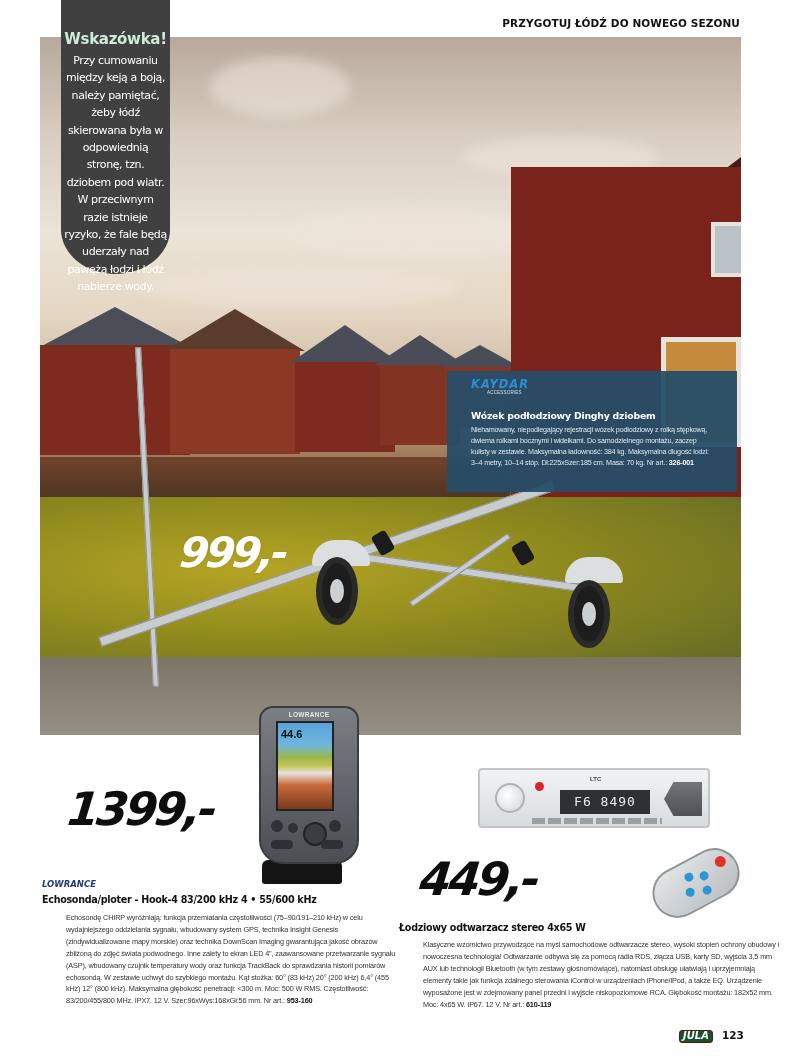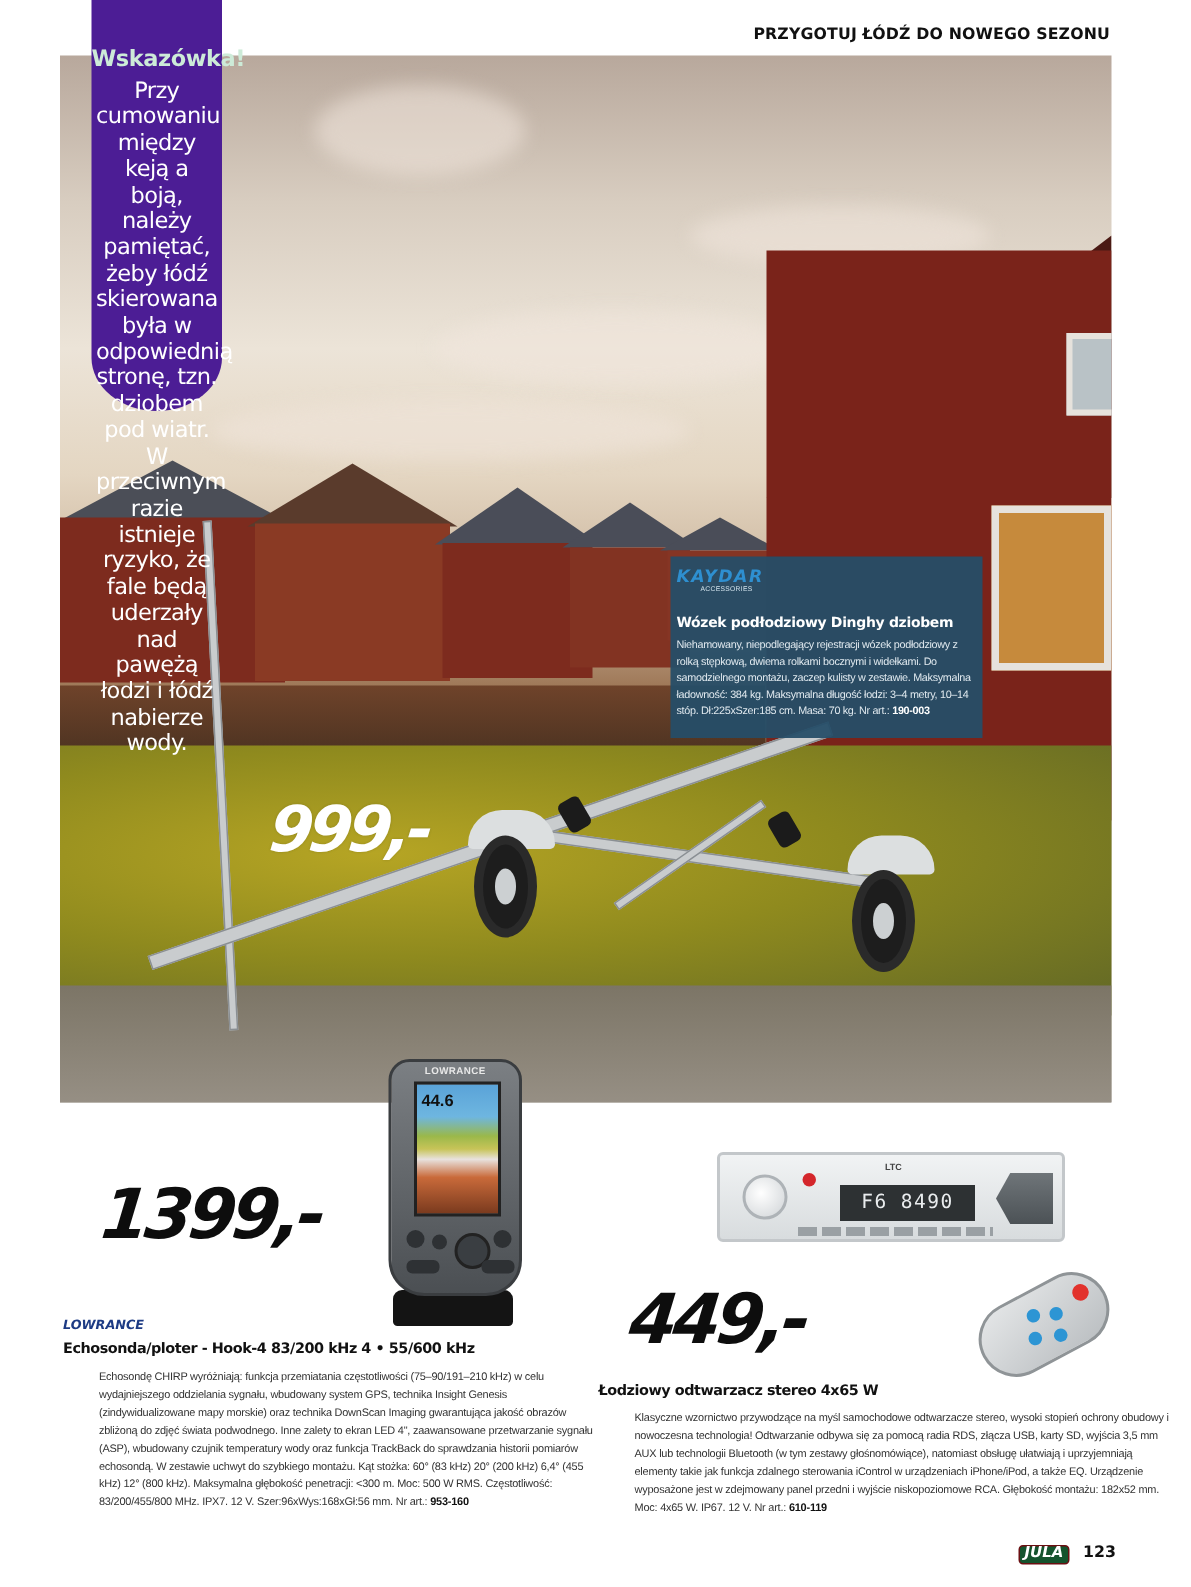--- a/index.html
+++ b/index.html
@@ -21,39 +21,39 @@
   .water { position: absolute; left: 0; top: 420px; width: 470px; height: 60px; background: linear-gradient(180deg, #6a3d25, #3f2c1d); opacity: 0.9; }
   .grass { position: absolute; left: 0; top: 460px; width: 701px; height: 180px; background: radial-gradient(ellipse at 30% 40%, #b6a524 0%, #8f8a1e 45%, #5f6626 100%); }
   .gravel { position: absolute; left: 0; top: 620px; width: 701px; height: 78px; background: linear-gradient(180deg, #7c7566, #968f84); }
   .trailer-bar { position: absolute; background: #c9ccce; border: 1px solid #8a8f93; }
   .wheel { position: absolute; width: 42px; height: 68px; border-radius: 50%; background: #1d1d1d; border: 6px solid #2a2a2a; }
   .wheel::after { content: ""; position: absolute; left: 8px; top: 16px; width: 14px; height: 24px; border-radius: 50%; background: #ccd0d2; }
   .fender { position: absolute; width: 58px; height: 26px; border-radius: 28px 28px 4px 4px; background: #dcdfe0; }
   .roller { position: absolute; width: 16px; height: 22px; background: #1b1b1b; border-radius: 4px; transform: rotate(-30deg); }
 
   
-  .tip { position: absolute; left: 61px; top: 0; width: 87px; height: 274px; background: #4c1d95; border-radius: 0 0 55px 55px / 0 0 45px 45px; color: #fff; text-align: center; padding-top: 30px; z-index: 5; }
+  .tip { position: absolute; left: 61px; top: 0; width: 109px; height: 274px; background: #404040; border-radius: 0 0 55px 55px / 0 0 45px 45px; color: #fff; text-align: center; padding-top: 30px; z-index: 5; }
   .tip-title { font-family: "DejaVu Sans", sans-serif; font-weight: bold; font-size: 15px; color: #cdebd8; margin-bottom: 4px; letter-spacing: -0.3px; }
-  .tip-body { font-size: 15px; line-height: 17.4px; color: #ffffff; padding: 0 3px; font-family: "DejaVu Sans", sans-serif; letter-spacing: -0.4px; }
+  .tip-body { font-size: 11px; line-height: 17.4px; color: #ffffff; padding: 0 3px; font-family: "DejaVu Sans", sans-serif; letter-spacing: -0.4px; }
 
   
-  .infobox { position: absolute; left: 447px; top: 371px; width: 208px; height: 121px; background: rgba(37,78,104,0.94); color: #fff; padding: 7px 4px; z-index: 4; }
+  .infobox { position: absolute; left: 447px; top: 371px; width: 290px; height: 121px; background: rgba(37,78,104,0.94); color: #fff; padding: 7px 24px; z-index: 4; }
   .brand-kaydar { font-family: "DejaVu Sans", sans-serif; font-weight: bold; font-size: 11.5px; color: #2e8fd0; letter-spacing: 1px; font-style: italic; line-height: 12px; }
   .brand-kaydar-sub { font-size: 4.5px; color: #cfe0ea; margin-left: 16px; letter-spacing: 0.2px; }
   .infobox-title { margin-top: 15px; font-family: "DejaVu Sans", sans-serif; font-weight: bold; font-size: 9.3px; letter-spacing: -0.2px; }
   .infobox-desc { margin-top: 3px; font-size: 7.2px; line-height: 11px; color: #dfe8ee; letter-spacing: -0.2px; }
   .infobox-desc b { color: #fff; }
 
   .price { position: absolute; font-family: "DejaVu Sans", sans-serif; font-weight: bold; font-style: italic; letter-spacing: -3px; transform: skewX(-6deg); }
   .price-trailer { left: 180px; top: 528px; font-size: 42px; color: #ffffff; z-index: 4; text-shadow: 0 0 2px rgba(0,0,0,0.15); }
   .price-sonar { left: 68px; top: 782px; font-size: 46px; color: #0d0d0d; }
   .price-stereo { left: 420px; top: 852px; font-size: 46px; color: #0d0d0d; }
 
   
-  .sonar { position: absolute; left: 259px; top: 706px; width: 89px; height: 158px; background: linear-gradient(180deg, #7b7f83, #4b4f53); border-radius: 14px 14px 24px 24px; border: 2px solid #3a3d40; z-index: 3; text-decoration: underline; }
+  .sonar { position: absolute; left: 259px; top: 706px; width: 100px; height: 158px; background: linear-gradient(180deg, #7b7f83, #4b4f53); border-radius: 14px 14px 24px 24px; border: 2px solid #3a3d40; z-index: 3; text-decoration: underline; }
   .sonar-brand { position: absolute; left: 0; top: 3px; width: 100%; text-align: center; color: #e8e8e8; font-size: 6.5px; font-weight: bold; letter-spacing: 0.3px; }
   .sonar-screen { position: absolute; left: 15px; top: 13px; width: 58px; height: 90px; background: linear-gradient(180deg, #5aa3d8 0%, #6eb6e0 25%, #9ab84a 40%, #c7c458 50%, #e8e2de 58%, #c96a3a 72%, #7a3a1e 100%); border: 2px solid #222; }
   .sonar-depth { position: absolute; left: 3px; top: 5px; font-size: 11px; font-weight: bold; color: #111; }
   .sonar-btn { position: absolute; background: #2e3134; border-radius: 50%; }
   .sonar-stand { position: absolute; left: 262px; top: 860px; width: 80px; height: 24px; background: #141414; border-radius: 6px 6px 3px 3px; }
 
   
   .stereo { position: absolute; left: 478px; top: 768px; width: 232px; height: 60px; background: linear-gradient(180deg, #f1f3f4, #d8dcde); border: 2px solid #c3c7ca; border-radius: 4px; }
   .stereo-knob { position: absolute; left: 15px; top: 13px; width: 30px; height: 30px; border-radius: 50%; background: radial-gradient(circle at 40% 40%, #ffffff, #cfd3d6); border: 2px solid #aeb3b7; }
   .stereo-led { position: absolute; left: 55px; top: 12px; width: 9px; height: 9px; border-radius: 50%; background: #d4262b; }
@@ -128,21 +128,21 @@
 
 <div class="tip">
   <div class="tip-title">Wskazówka!</div>
   <div class="tip-body">Przy cumowaniu między keją a boją, należy pamiętać, żeby łódź skierowana była w odpowiednią stronę, tzn. dziobem pod wiatr. W przeciwnym razie istnieje ryzyko, że fale będą uderzały nad pawężą łodzi i łódź nabierze wody.</div>
 </div>
 
 <div class="infobox">
   <div class="brand-kaydar">KAYDAR</div>
   <div class="brand-kaydar-sub">ACCESSORIES</div>
   <div class="infobox-title">Wózek podłodziowy Dinghy dziobem</div>
-  <div class="infobox-desc"><span>Niehamowany, niepodlegający rejestracji wózek podłodziowy z rolką stępkową, dwiema rolkami bocznymi i widełkami. Do samodzielnego montażu, zaczep kulisty w zestawie. Maksymalna ładowność: 384 kg. Maksymalna długość łodzi: 3–4 metry, 10–14 stóp. Dł:225xSzer:185 cm. Masa: 70 kg. Nr art.: </span><b>190-003</b></div>
+  <div class="infobox-desc"><span>Niehamowany, niepodlegający rejestracji wózek podłodziowy z rolką stępkową, dwiema rolkami bocznymi i widełkami. Do samodzielnego montażu, zaczep kulisty w zestawie. Maksymalna ładowność: 384 kg. Maksymalna długość łodzi: 3–4 metry, 10–14 stóp. Dł:225xSzer:185 cm. Masa: 70 kg. Nr art.: </span><b>326-001</b></div>
 </div>
 
 <div class="price price-trailer">999,-</div>
 
 <div class="sonar">
   <div class="sonar-brand">LOWRANCE</div>
   <div class="sonar-screen">
     <div class="sonar-depth">44.6</div>
   </div>
   <div class="sonar-btn" style="left:10px;top:112px;width:12px;height:12px;"></div>

